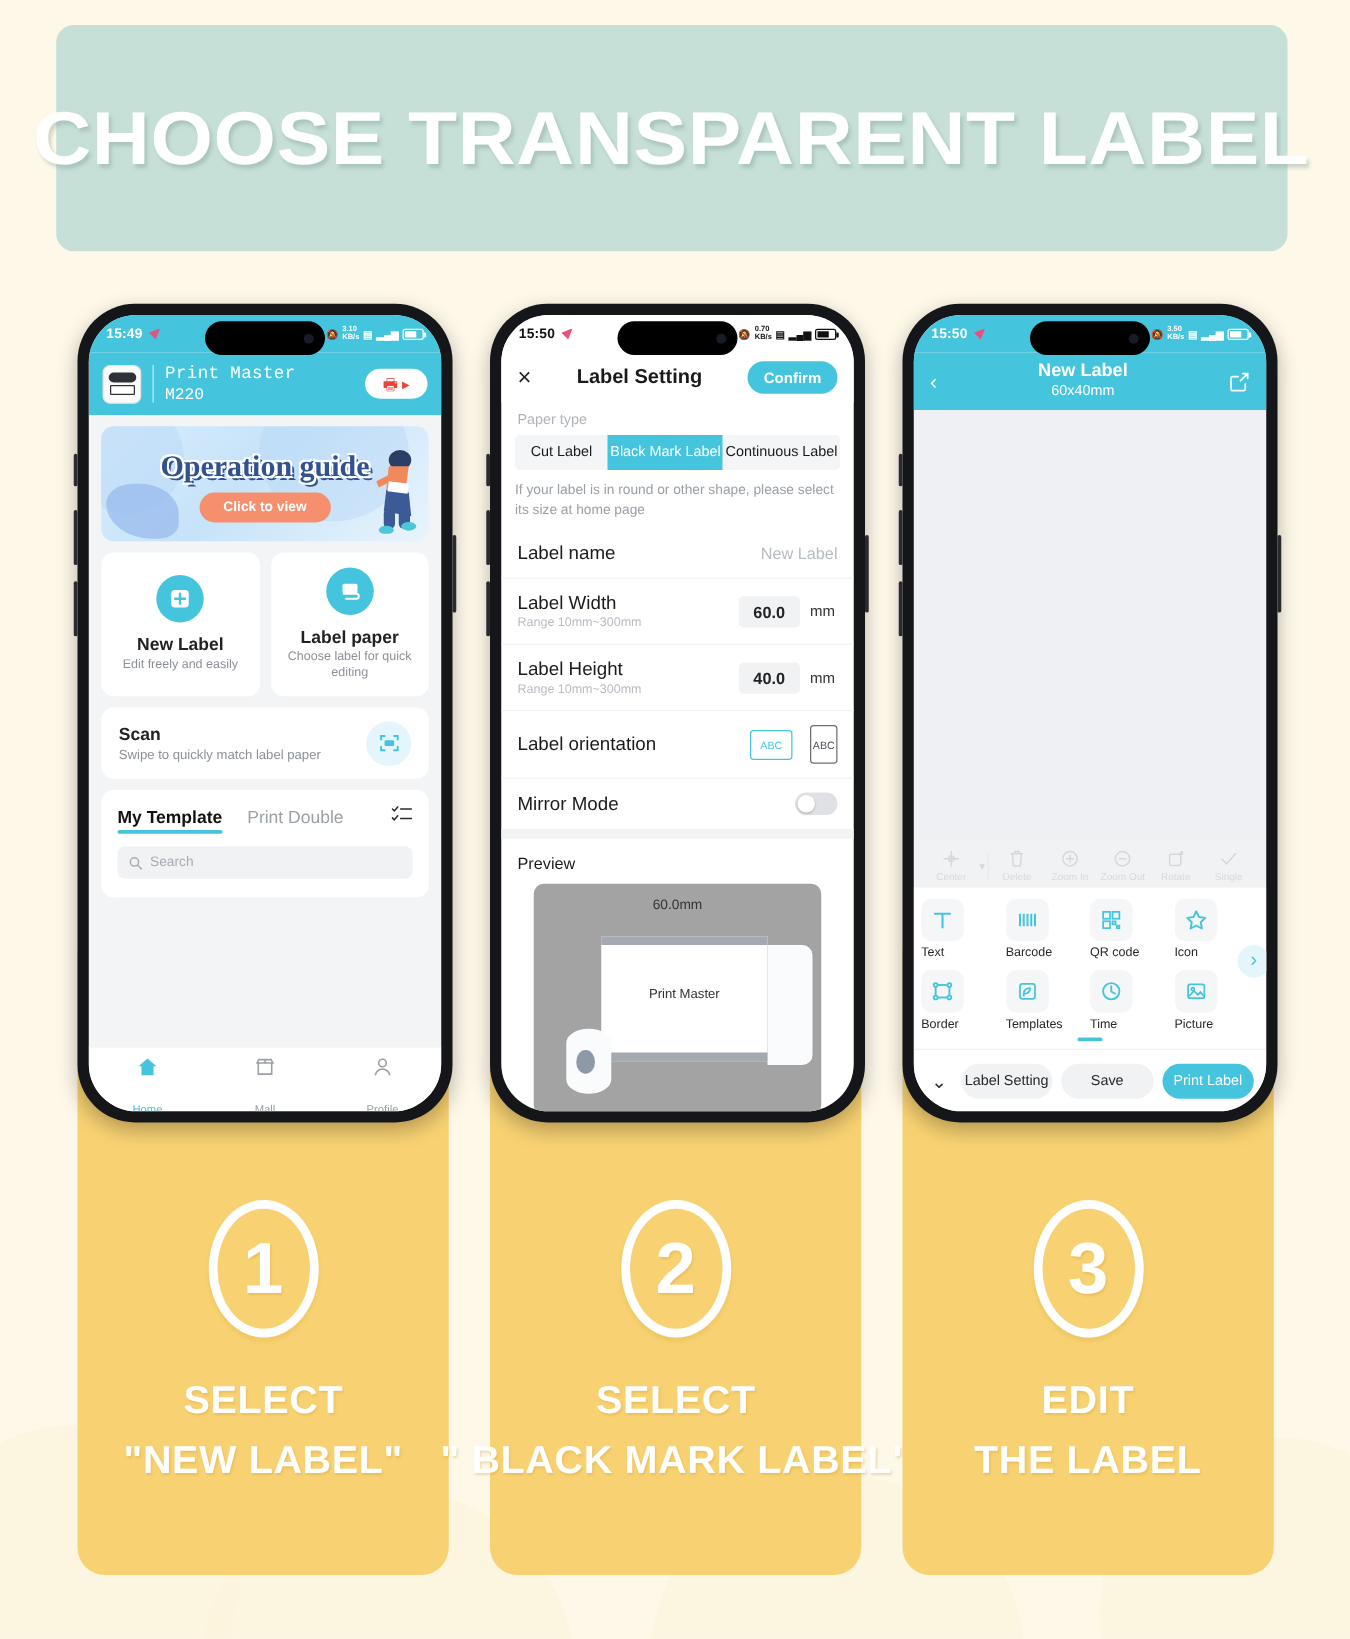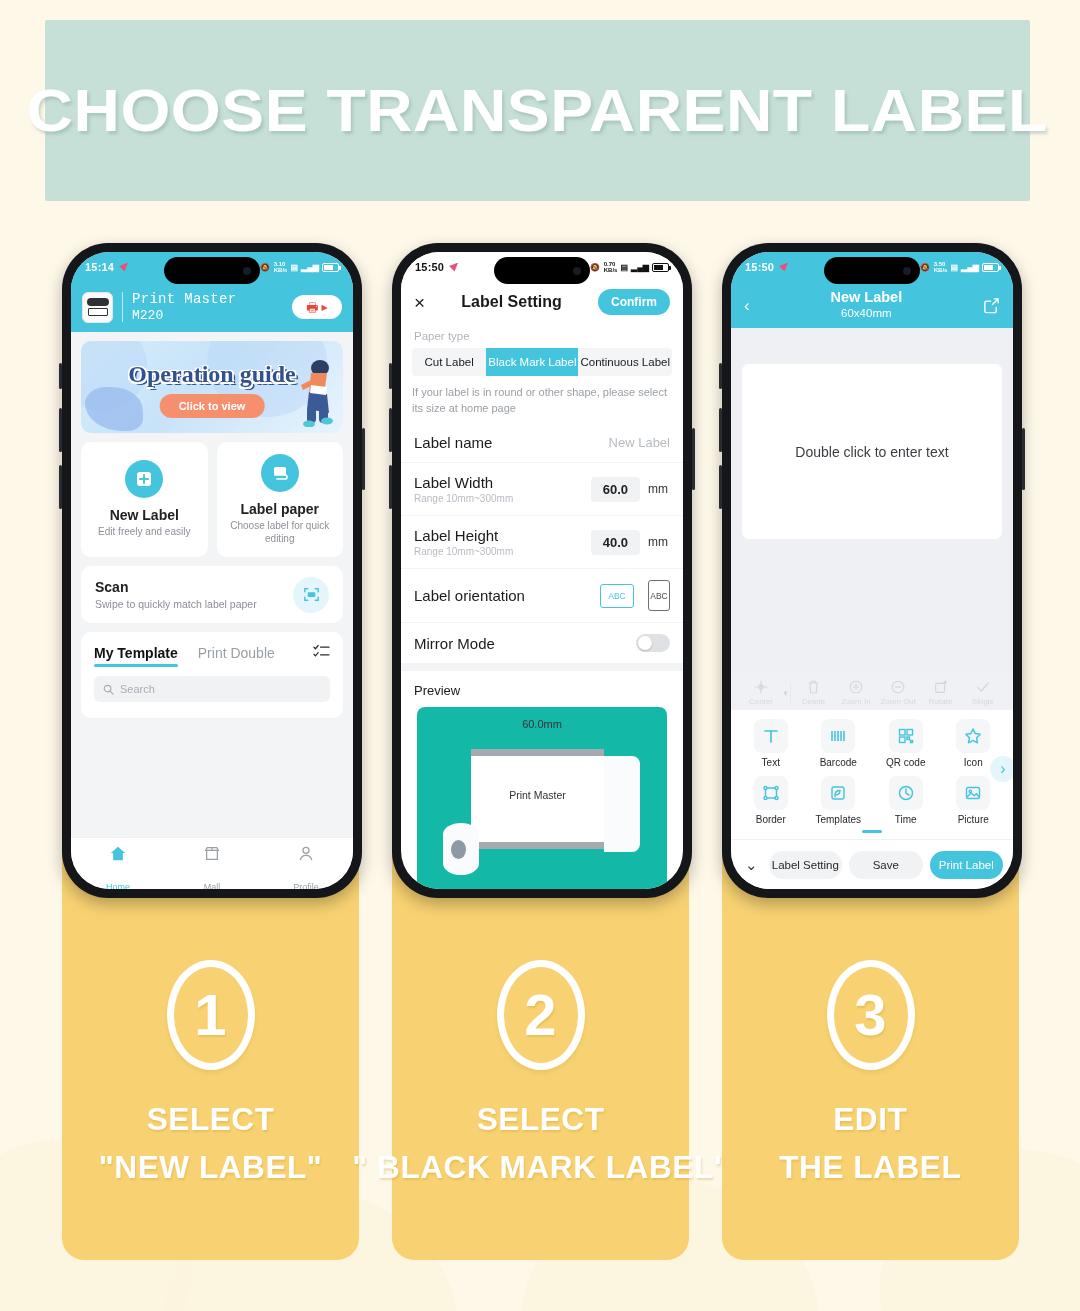--- a/index.html
+++ b/index.html
@@ -10,21 +10,21 @@
     overflow: hidden;
   }
   #root { position: relative; width: 1080px; height: 1311px; background: #fdf8e8; }
 
   
   .wm { position: absolute; border-radius: 50%; background: #fbf2d8; opacity: .55; }
 
   
   .banner {
     position: absolute; left: 45px; top: 20px; width: 985px; height: 181px;
-    background: #c6e0d8; border-radius: 2px;
+    background: #c6e0d8; border-radius: 14px;
     display: flex; align-items: center; justify-content: center;
   }
   .banner-title {
     font-size: 60px; font-weight: 700; color: #ffffff;
     letter-spacing: .5px; white-space: nowrap;
     text-shadow: 2px 3px 3px rgba(120,150,145,.35);
     transform: scaleX(1.07);
     font-family: "Liberation Sans", sans-serif;
   }
 
@@ -213,21 +213,21 @@
     width: 34px; height: 24px; border: 1.4px solid #45c5dd; border-radius: 3px; color: #45c5dd;
     display: flex; align-items: center; justify-content: center; font-size: 8.5px;
   }
   .abc-box.vert { width: 22px; height: 31px; border-color: #6b6f75; color: #4a4e54; }
   .toggle { width: 34px; height: 18px; background: #dfe1e4; border-radius: 10px; position: relative; }
   .toggle::after { content:""; position:absolute; left:2px; top:2px; width:14px; height:14px; border-radius:50%; background:#fff;
                    box-shadow: 0 1px 2px rgba(0,0,0,.2); }
   .p2-gap { height: 8px; background: #f2f3f5; }
   .p2-preview-lbl { font-size: 13px; color: #1b1b1b; padding: 12px 13px 9px; }
   .p2-preview {
-    margin: 0 16px; background: #14b8a6; border-radius: 8px; height: 185px; position: relative;
+    margin: 0 26px; background: #a3a3a3; border-radius: 8px; height: 185px; position: relative;
   }
   .pv-wmm { position: absolute; top: 11px; left: 50%; transform: translateX(-50%); font-size: 11px; color: #333; }
   .pv-hmm { position: absolute; right: 12px; top: 50%; transform: translateY(-50%) rotate(90deg);
             font-size: 11px; color: #333; white-space: nowrap; }
   .pv-paper { position: absolute; left: 54px; top: 42px; width: 133px; height: 100px; background: #ffffff; }
   .pv-bar { position: absolute; left: 0; right: 0; height: 7px; background: #a5a9b0; }
   .pv-roll {
     position: absolute; left: 26px; bottom: 17px; width: 36px; height: 52px;
     background: #fafbfc; border-radius: 50% / 22%;
   }
@@ -255,21 +255,21 @@
   .p3-tool-dis {
     display: flex; align-items: center; justify-content: space-between;
     padding: 7px 10px 4px; opacity: .13; background: #fff;
   }
   .td { display: flex; flex-direction: column; align-items: center; gap: 2px; width: 40px; }
   .td .lbl { font-size: 8px; color: #333; }
   .td-div { width: 1px; height: 22px; background: #bbb; }
 
   .p3-grid { background: #ffffff; padding: 4px 6px 6px; position: relative; }
   .p3-row { display: flex; }
-  .p3-cell { flex: 1; display: flex; flex-direction: column; align-items: center; padding: 5px 0 3px; }
+  .p3-cell { flex: 1; display: flex; flex-direction: column; padding: 5px 0 3px; }
   .p3-cell .box {
     width: 34px; height: 34px; border-radius: 8px; background: #f5f6f8;
     display: flex; align-items: center; justify-content: center; margin-bottom: 4px;
   }
   .p3-cell .lbl { font-size: 10px; color: #26282c; }
   .p3-next {
     position: absolute; right: -3px; top: 46px; width: 26px; height: 26px; border-radius: 50%;
     background: #e4f6fb; display: flex; align-items: center; justify-content: center;
     color: #45c5dd; font-size: 16px;
   }
@@ -322,21 +322,21 @@
 </div>
 
 <div class="phone" id="phone1">
   <div class="side-btn" style="left:-3px;top:120px;height:26px"></div>
   <div class="side-btn" style="left:-3px;top:165px;height:44px"></div>
   <div class="side-btn" style="left:-3px;top:222px;height:44px"></div>
   <div class="side-btn" style="right:-3px;top:185px;height:62px"></div>
   <div class="screen">
 
     <div class="statusbar p1-status">
-      <span class="sb-time">15:14</span>
+      <span class="sb-time">15:49</span>
       <span class="sb-mini"></span>
       <span class="sb-right">
         <span class="sb-ic">⏰</span>
         <span class="sb-ic">🔕</span>
         <span class="sb-ic" style="font-size:6px;line-height:1">3.10<br>KB/s</span>
         <span class="sb-ic">▤</span>
         <span class="sb-ic">▂▄▆</span>
         <span class="batt"></span>
       </span>
       <div class="notch">
@@ -582,23 +582,20 @@
         <div class="p3-t1">New Label</div>
         <div class="p3-t2">60x40mm</div>
       </div>
       <div class="p3-share">
         <svg width="17" height="17" viewBox="0 0 18 18" stroke="#fff" stroke-width="1.5" fill="none" stroke-linecap="round">
               <path d="M12 2h4v4M16 2l-6 6M14 11v4a1.5 1.5 0 0 1-1.5 1.5h-9A1.5 1.5 0 0 1 2 15V6a1.5 1.5 0 0 1 1.5-1.5H8"></path>
             </svg>
       </div>
     </div>
 
-    <div class="p3-canvas">
-      <div class="p3-canvas-txt">Double click to enter text</div>
-    </div>
 
     <div style="position:absolute;left:0;right:0;bottom:50px;">
       <div class="p3-tool-dis">
         <div class="td">
           <svg width="16" height="16" viewBox="0 0 18 18" stroke="#333" stroke-width="1.3" fill="none">
                 <path d="M9 2v14M2 9h14"></path>
                 <circle cx="9" cy="9" r="2.4"></circle>
               </svg>
           <span class="lbl">Center</span>
         </div>

